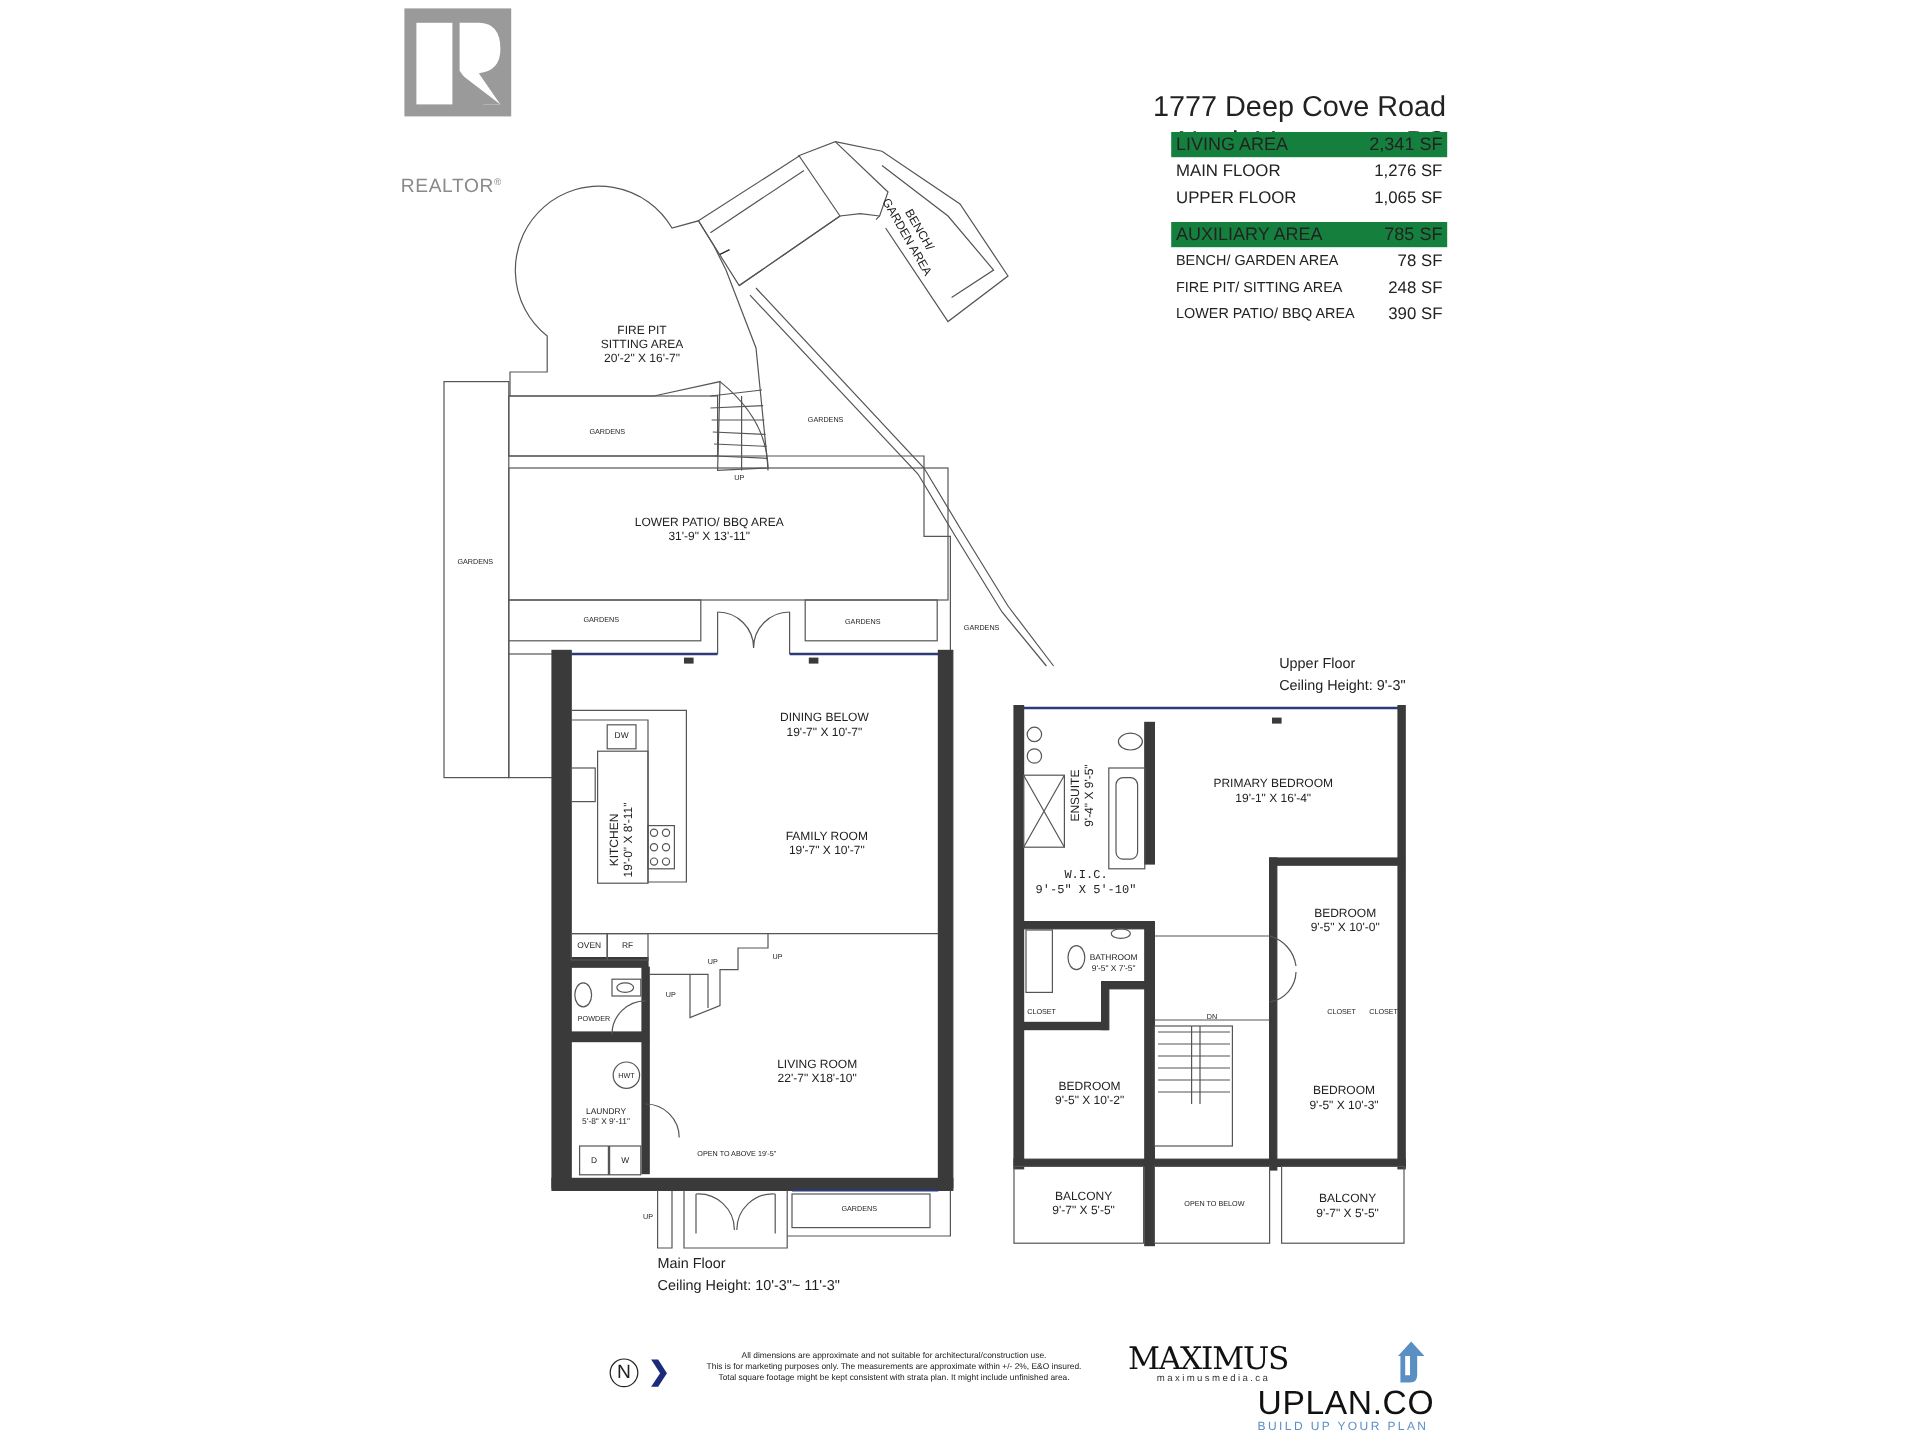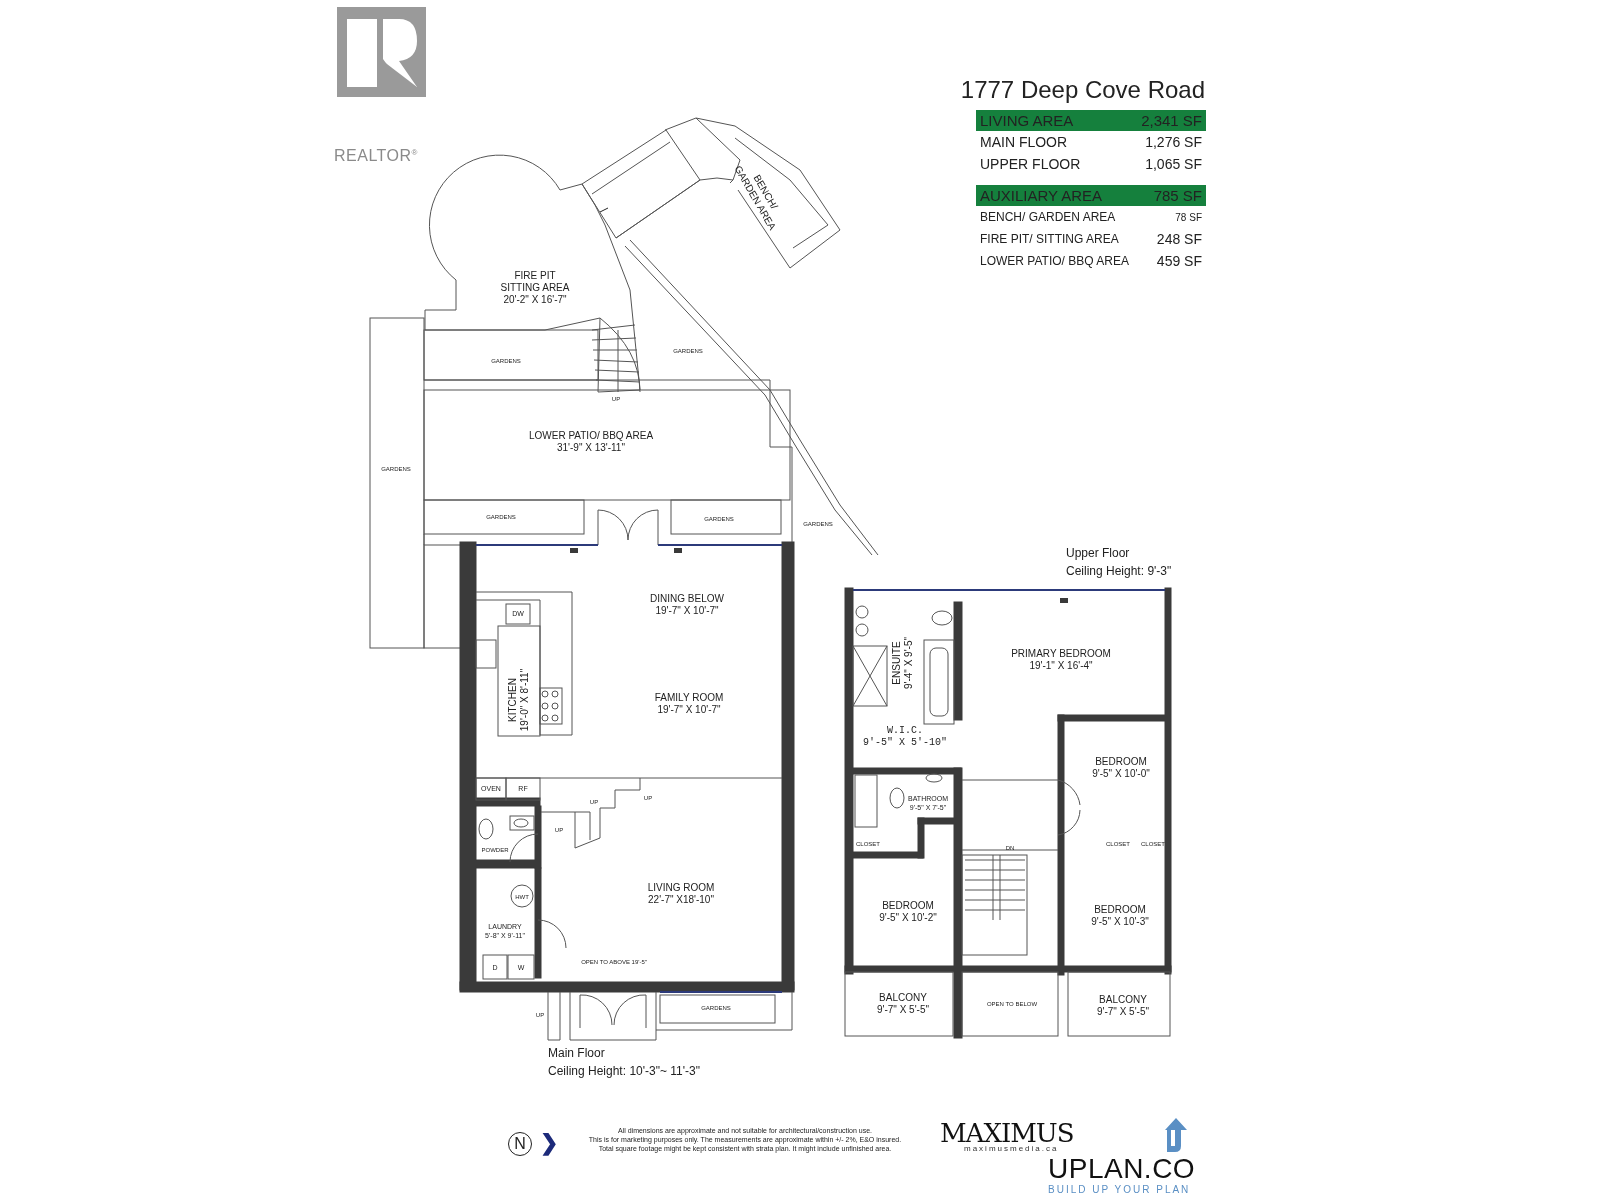--- a/index.html
+++ b/index.html
@@ -71,29 +71,29 @@
     <span>UPPER FLOOR</span>
     <span>1,065 SF</span>
   </div>
   <div class="gap"></div>
   <div class="arow hdr">
     <span>AUXILIARY AREA</span>
     <span>785 SF</span>
   </div>
   <div class="arow sm">
     <span>BENCH/ GARDEN AREA</span>
-    <span style="font-size:10px">78 SF</span>
+    <span style="font-size:14px">78 SF</span>
   </div>
   <div class="arow sm">
     <span>FIRE PIT/ SITTING AREA</span>
     <span style="font-size:14px">248 SF</span>
   </div>
   <div class="arow sm">
     <span>LOWER PATIO/ BBQ AREA</span>
-    <span style="font-size:14px">459 SF</span>
+    <span style="font-size:14px">390 SF</span>
   </div>
 </div>
 
 <svg class="plan" viewBox="0 0 1600 1200" fill="none" stroke="#555" stroke-width="1">
 
   <g>
     <path d="M456 310 L456 280 A70 70 0 1 1 560 190 L582 184 L595 205 L605 225 L630 290 L640 390 L598 392 L600 318 L545 330 L425 330 L425 310 Z"></path>
   </g>
 
   <path d="M582 184 L666 130 L700 180 L616 238 Z"></path>

